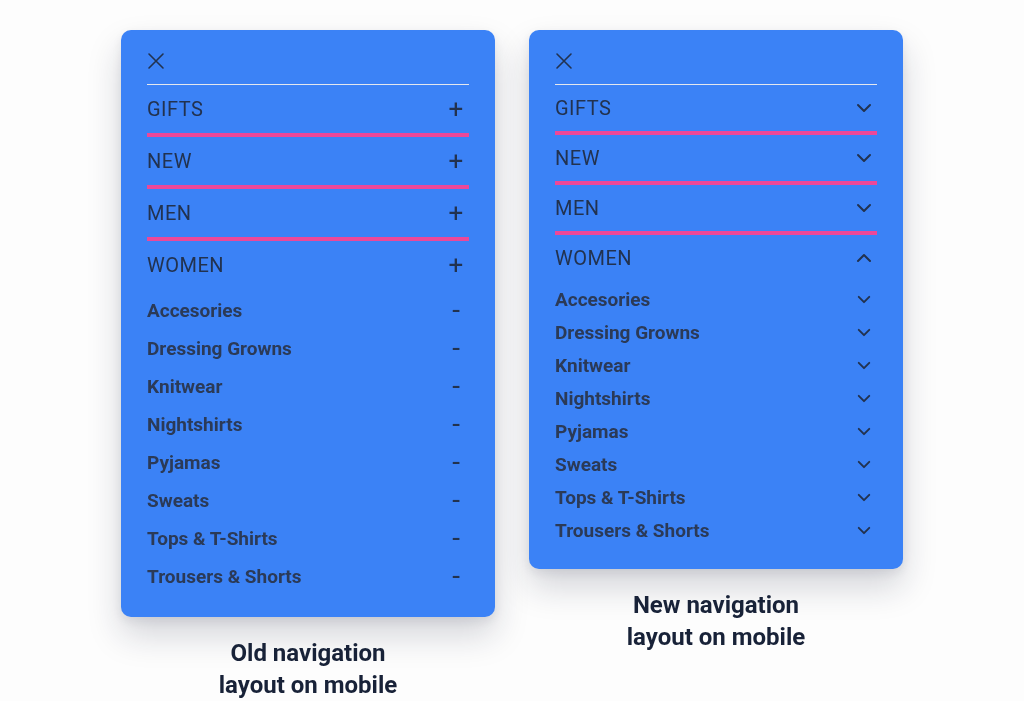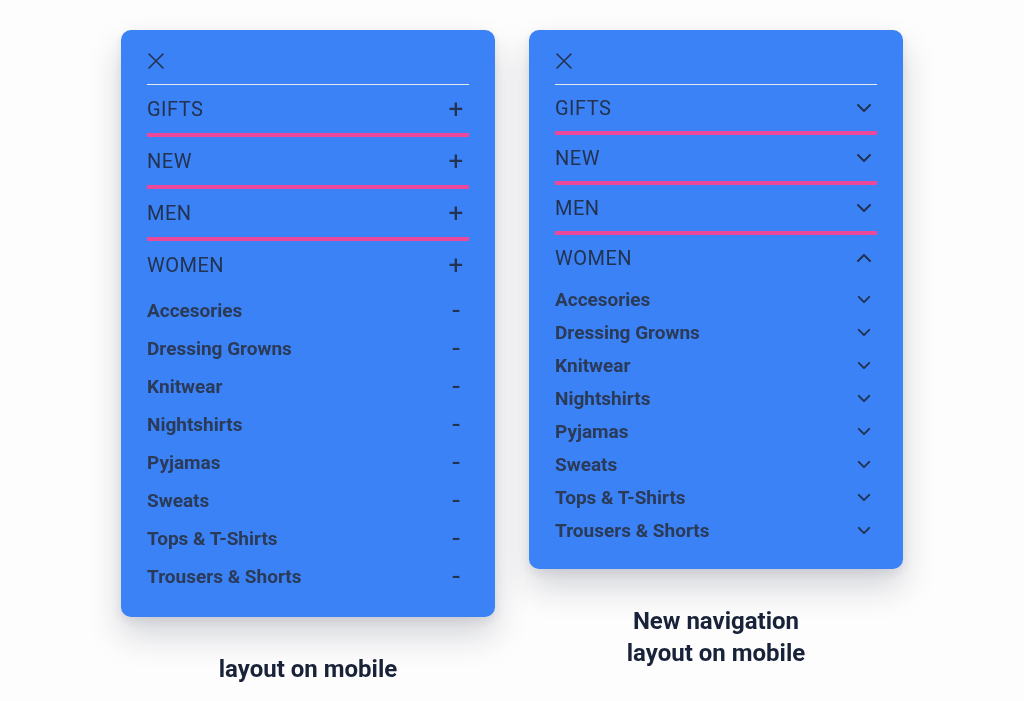--- a/index.html
+++ b/index.html
@@ -60,21 +60,21 @@
   }
   .sub-label {
     font-size: 19px;
     color: #2b3a57;
     font-weight: 700;
   }
   .chev { width: 22px; display:flex; justify-content:center; }
   .chev svg { display:block; }
   .caption {
     text-align: center;
-    margin-top: 36px;
+    margin-top: 20px;
     font-size: 24px;
     font-weight: 700;
     color: #182238;
     line-height: 1.35;
   }
   .col { display:flex; flex-direction:column; align-items:center; }
 </style>
 </head>
 <body>
 
@@ -136,20 +136,21 @@
           <span class="sub-label">Tops &amp; T-Shirts</span>
           <span class="minus-icon">-</span>
         </div>
         <div class="sub-item">
           <span class="sub-label">Trousers &amp; Shorts</span>
           <span class="minus-icon">-</span>
         </div>
       </div>
     </div>
     <div class="caption">
+      <div>Old navigation</div>
       <div>layout on mobile</div>
     </div>
   </div>
 
   <div class="col">
     <div class="panel">
       <div class="close-row">
         <span>
           <svg width="18" height="18" viewBox="0 0 18 18">
               <path d="M2 2 L16 16 M16 2 L2 16" stroke="#22324f" stroke-width="1.6" fill="none" stroke-linecap="round"></path>

